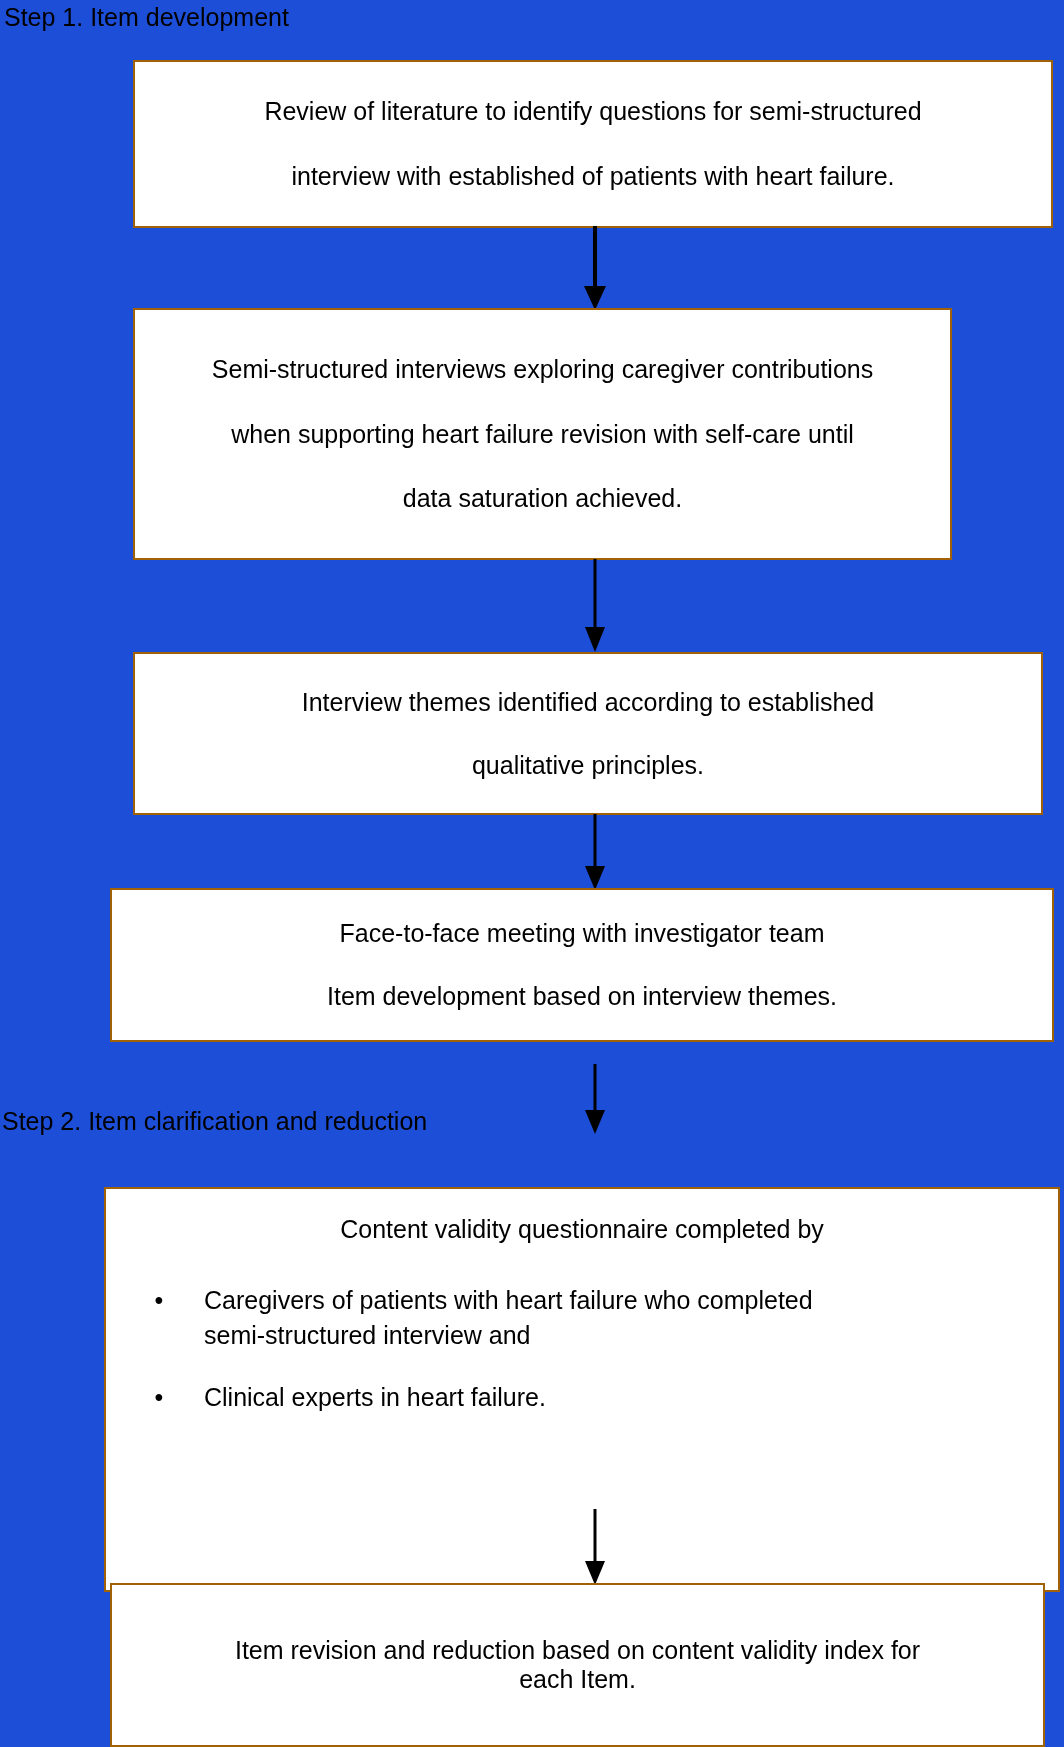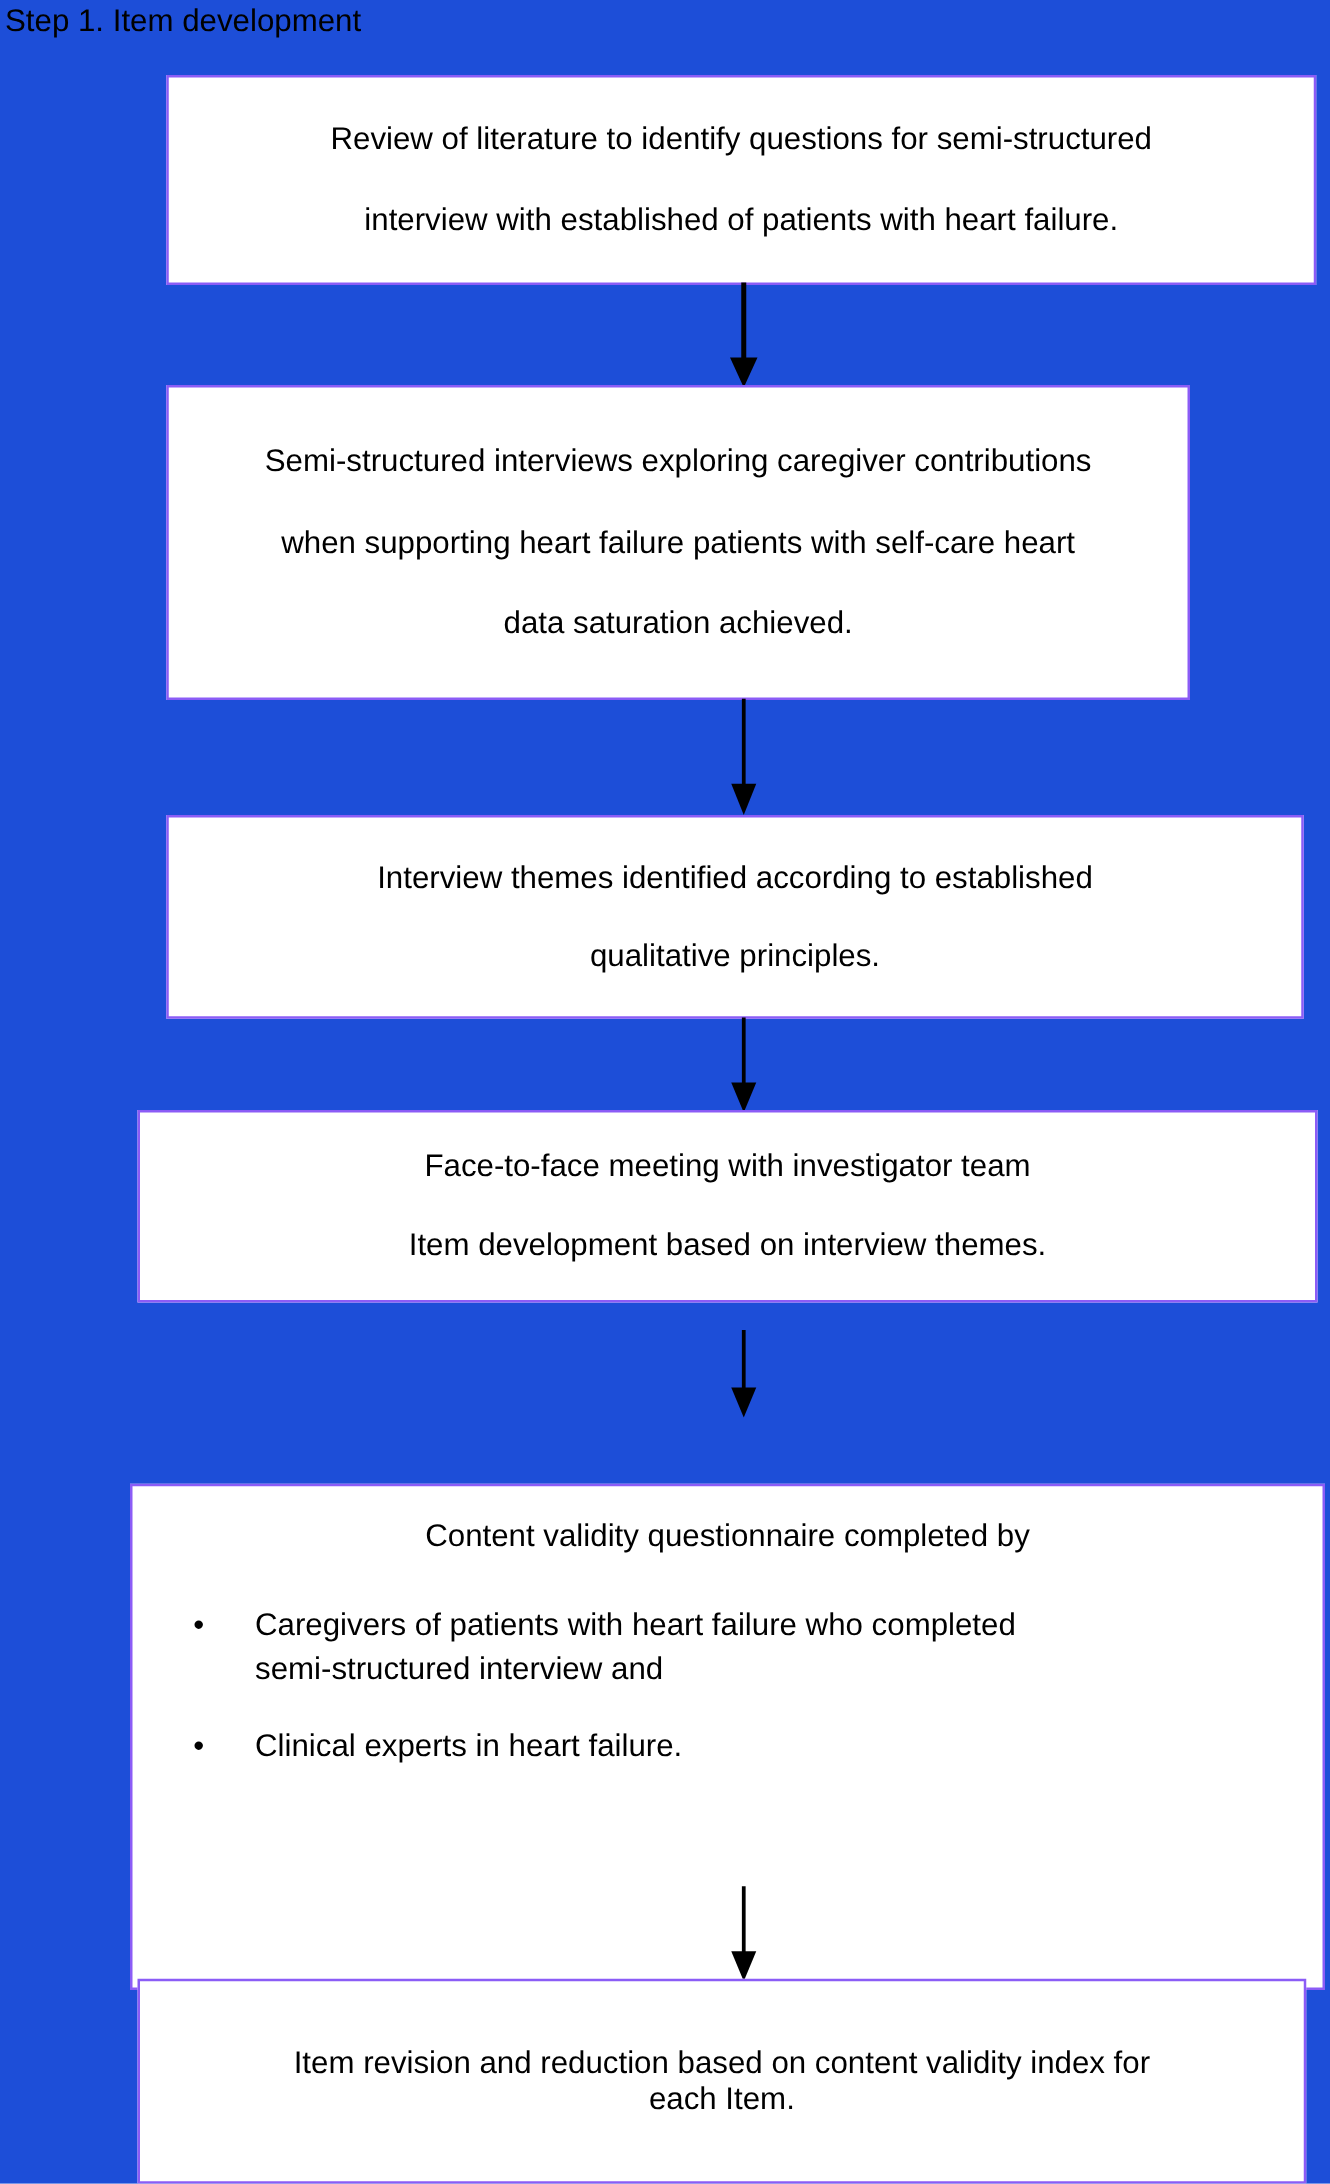--- a/index.html
+++ b/index.html
@@ -22,21 +22,21 @@
     position: absolute;
     font-size: 25px;
     line-height: 1.1;
     color: #000000;
     white-space: nowrap;
     letter-spacing: 0px;
   }
   .flow-box {
     position: absolute;
     box-sizing: border-box;
-    border: 2px solid #8b5cf6;
+    border: 2px solid #a16207;
     background: #ffffff;
     display: flex;
     flex-direction: column;
     justify-content: center;
     align-items: center;
   }
   .box-line {
     font-size: 25px;
     line-height: 1.15;
     text-align: center;
@@ -87,21 +87,21 @@
 
   <div class="connector" style="left:581px; top:226px; width:28px; height:86px;">
     <svg width="28" height="86" viewBox="0 0 28 86">
       <line x1="14" y1="0" x2="14" y2="66" stroke="#000000" stroke-width="4"></line>
       <polygon points="14,84 3,60 25,60" fill="#000000"></polygon>
     </svg>
   </div>
 
   <div class="flow-box" style="left:133px; top:308px; width:819px; height:252px;">
     <div class="box-line" style="margin-bottom:36px;">Semi-structured interviews exploring caregiver contributions</div>
-    <div class="box-line" style="margin-bottom:36px;">when supporting heart failure patients with self-care heart</div>
+    <div class="box-line" style="margin-bottom:36px;">when supporting heart failure revision with self-care until</div>
     <div class="box-line">data saturation achieved.</div>
   </div>
 
   <div class="connector" style="left:581px; top:559px; width:28px; height:95px;">
     <svg width="28" height="95" viewBox="0 0 28 95">
       <line x1="14" y1="0" x2="14" y2="74" stroke="#000000" stroke-width="3"></line>
       <polygon points="14,93 4,68 24,68" fill="#000000"></polygon>
     </svg>
   </div>
 
@@ -122,20 +122,21 @@
     <div class="box-line">Item development based on interview themes.</div>
   </div>
 
   <div class="connector" style="left:581px; top:1064px; width:28px; height:72px;">
     <svg width="28" height="72" viewBox="0 0 28 72">
       <line x1="14" y1="0" x2="14" y2="52" stroke="#000000" stroke-width="3"></line>
       <polygon points="14,70 4,46 24,46" fill="#000000"></polygon>
     </svg>
   </div>
 
+  <div class="step-label" style="left:2px; top:1108px;">Step 2. Item clarification and reduction</div>
 
   <div class="flow-box" style="left:104px; top:1187px; width:956px; height:405px; justify-content:flex-start; padding-top:26px;">
     <div class="box-line" style="margin-bottom:42px;">Content validity questionnaire completed by</div>
 
     <div class="bullet-row" style="padding-left:40px; padding-right:20px; margin-bottom:6px;">
       <span class="bullet-dot">•</span>
       <span class="bullet-text">Caregivers of patients with heart failure who completed</span>
     </div>
     <div class="bullet-row" style="padding-left:40px; padding-right:20px; margin-bottom:34px;">
       <span class="bullet-dot"></span>

